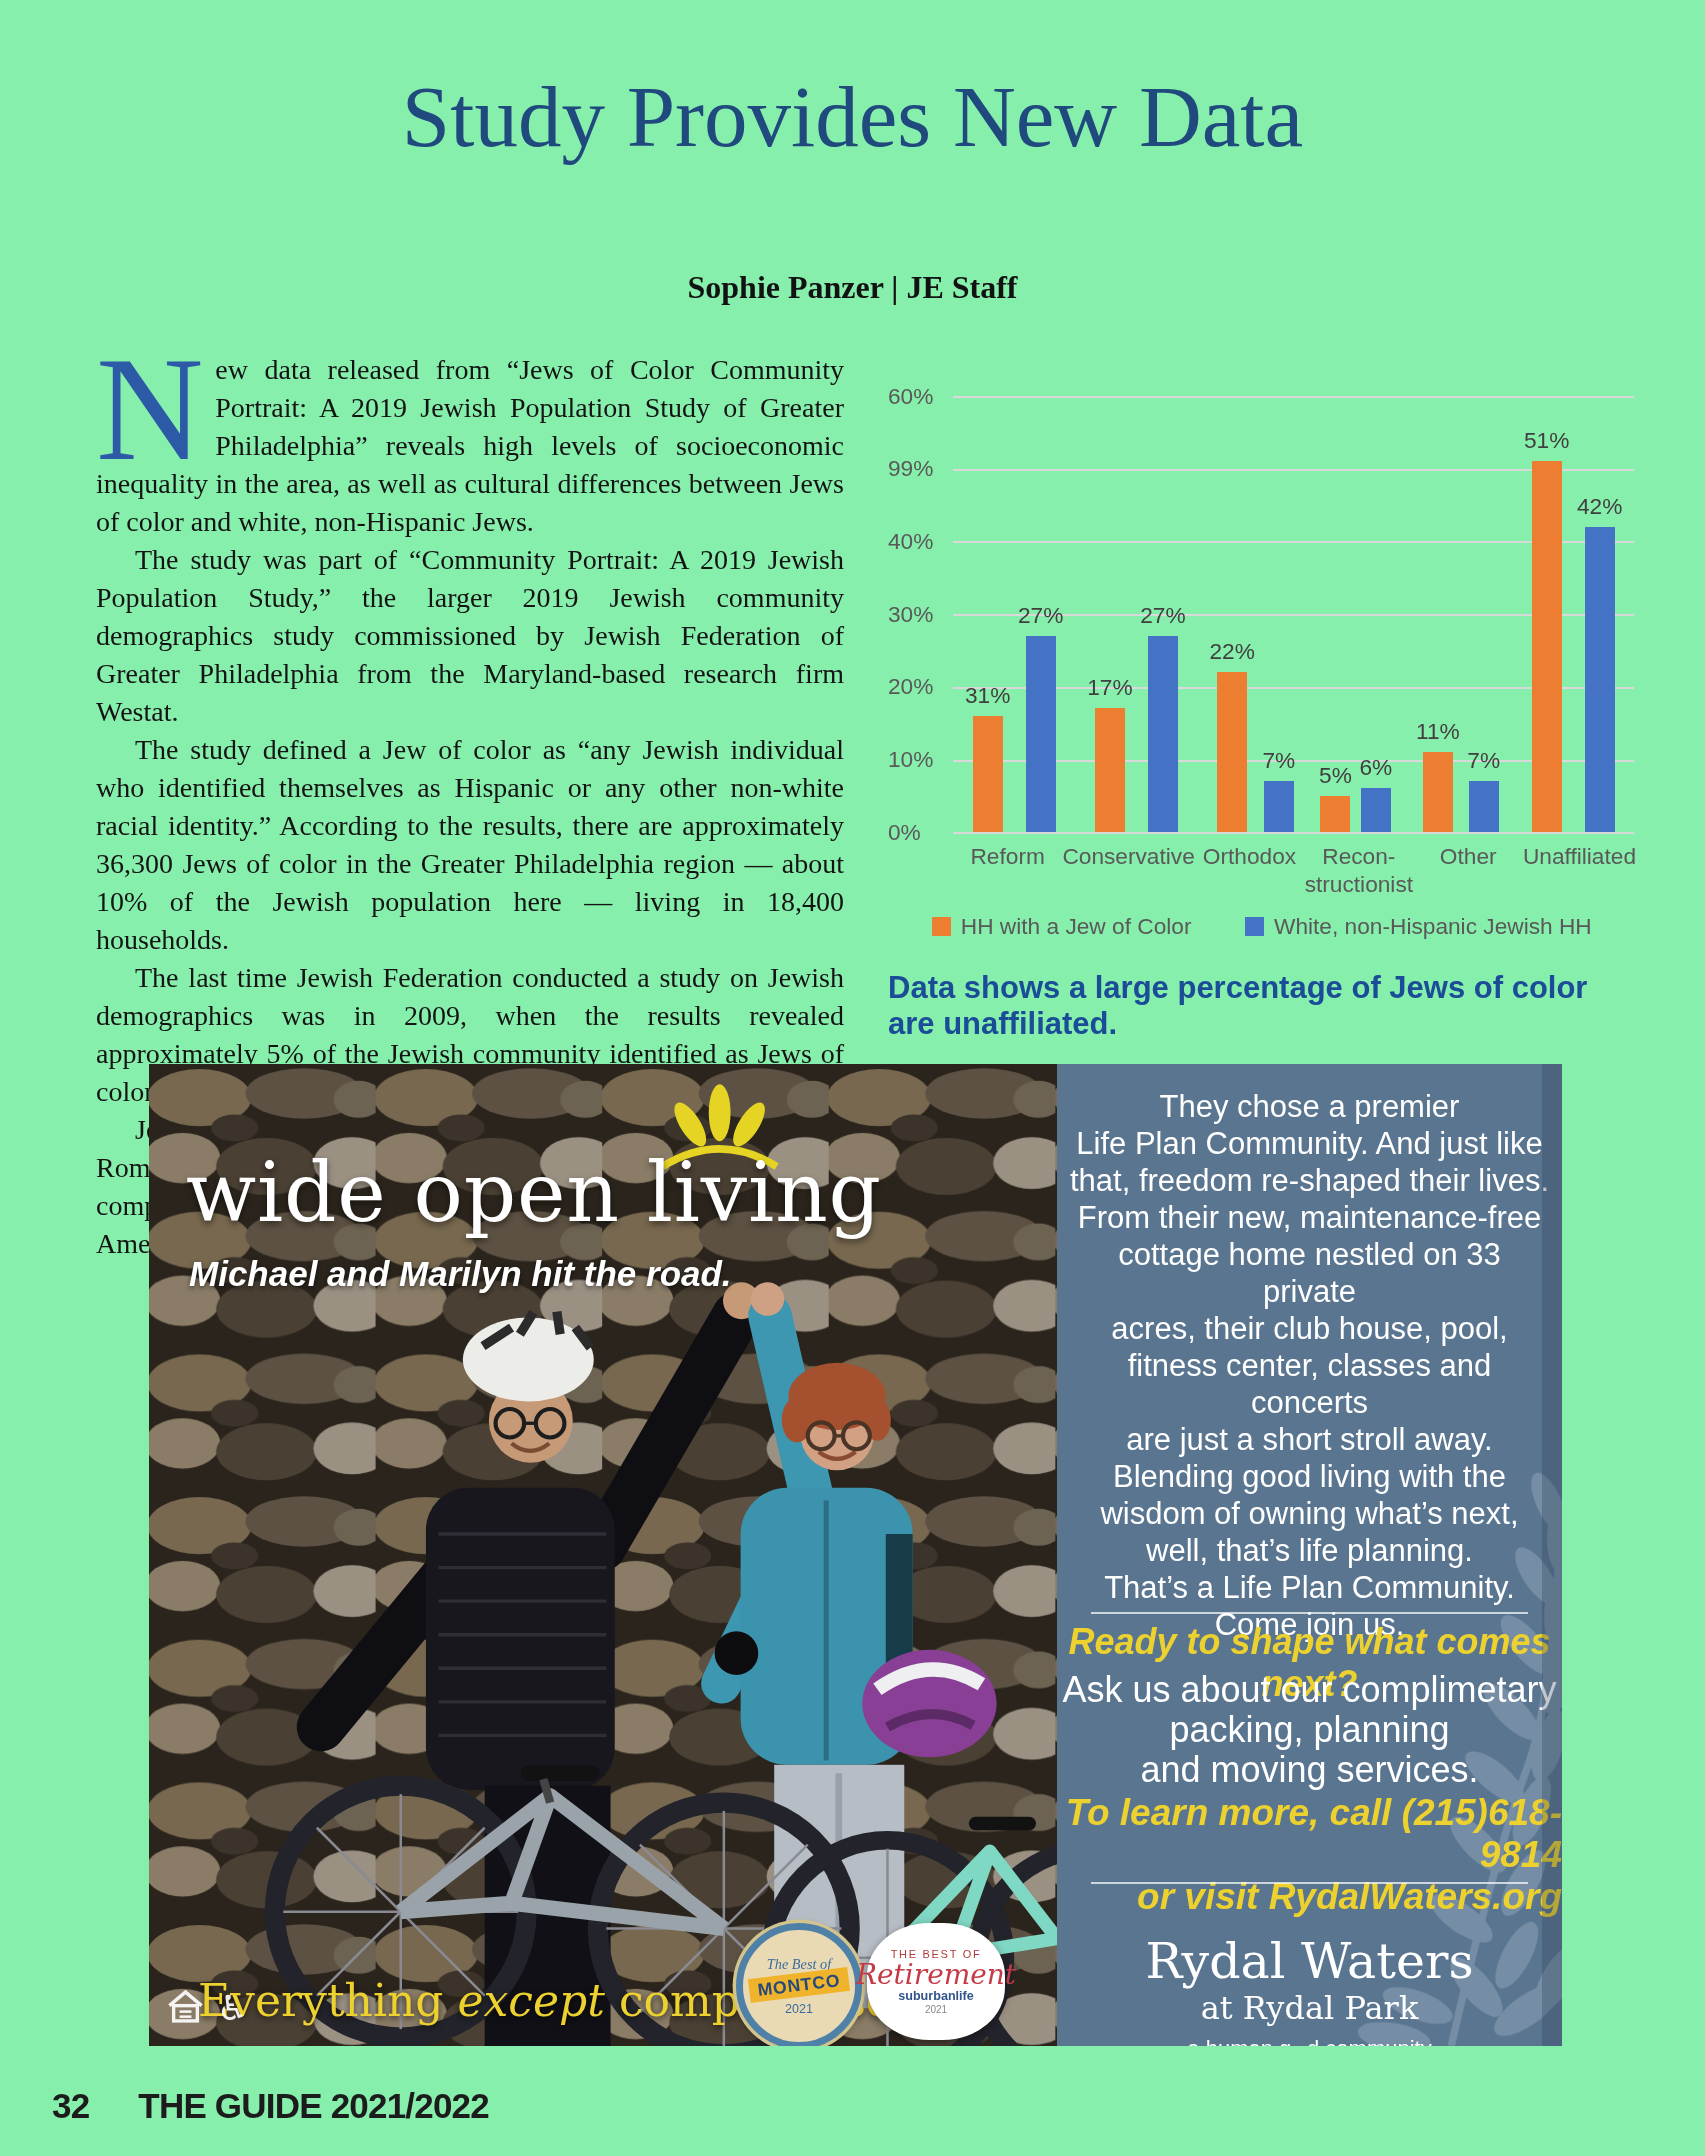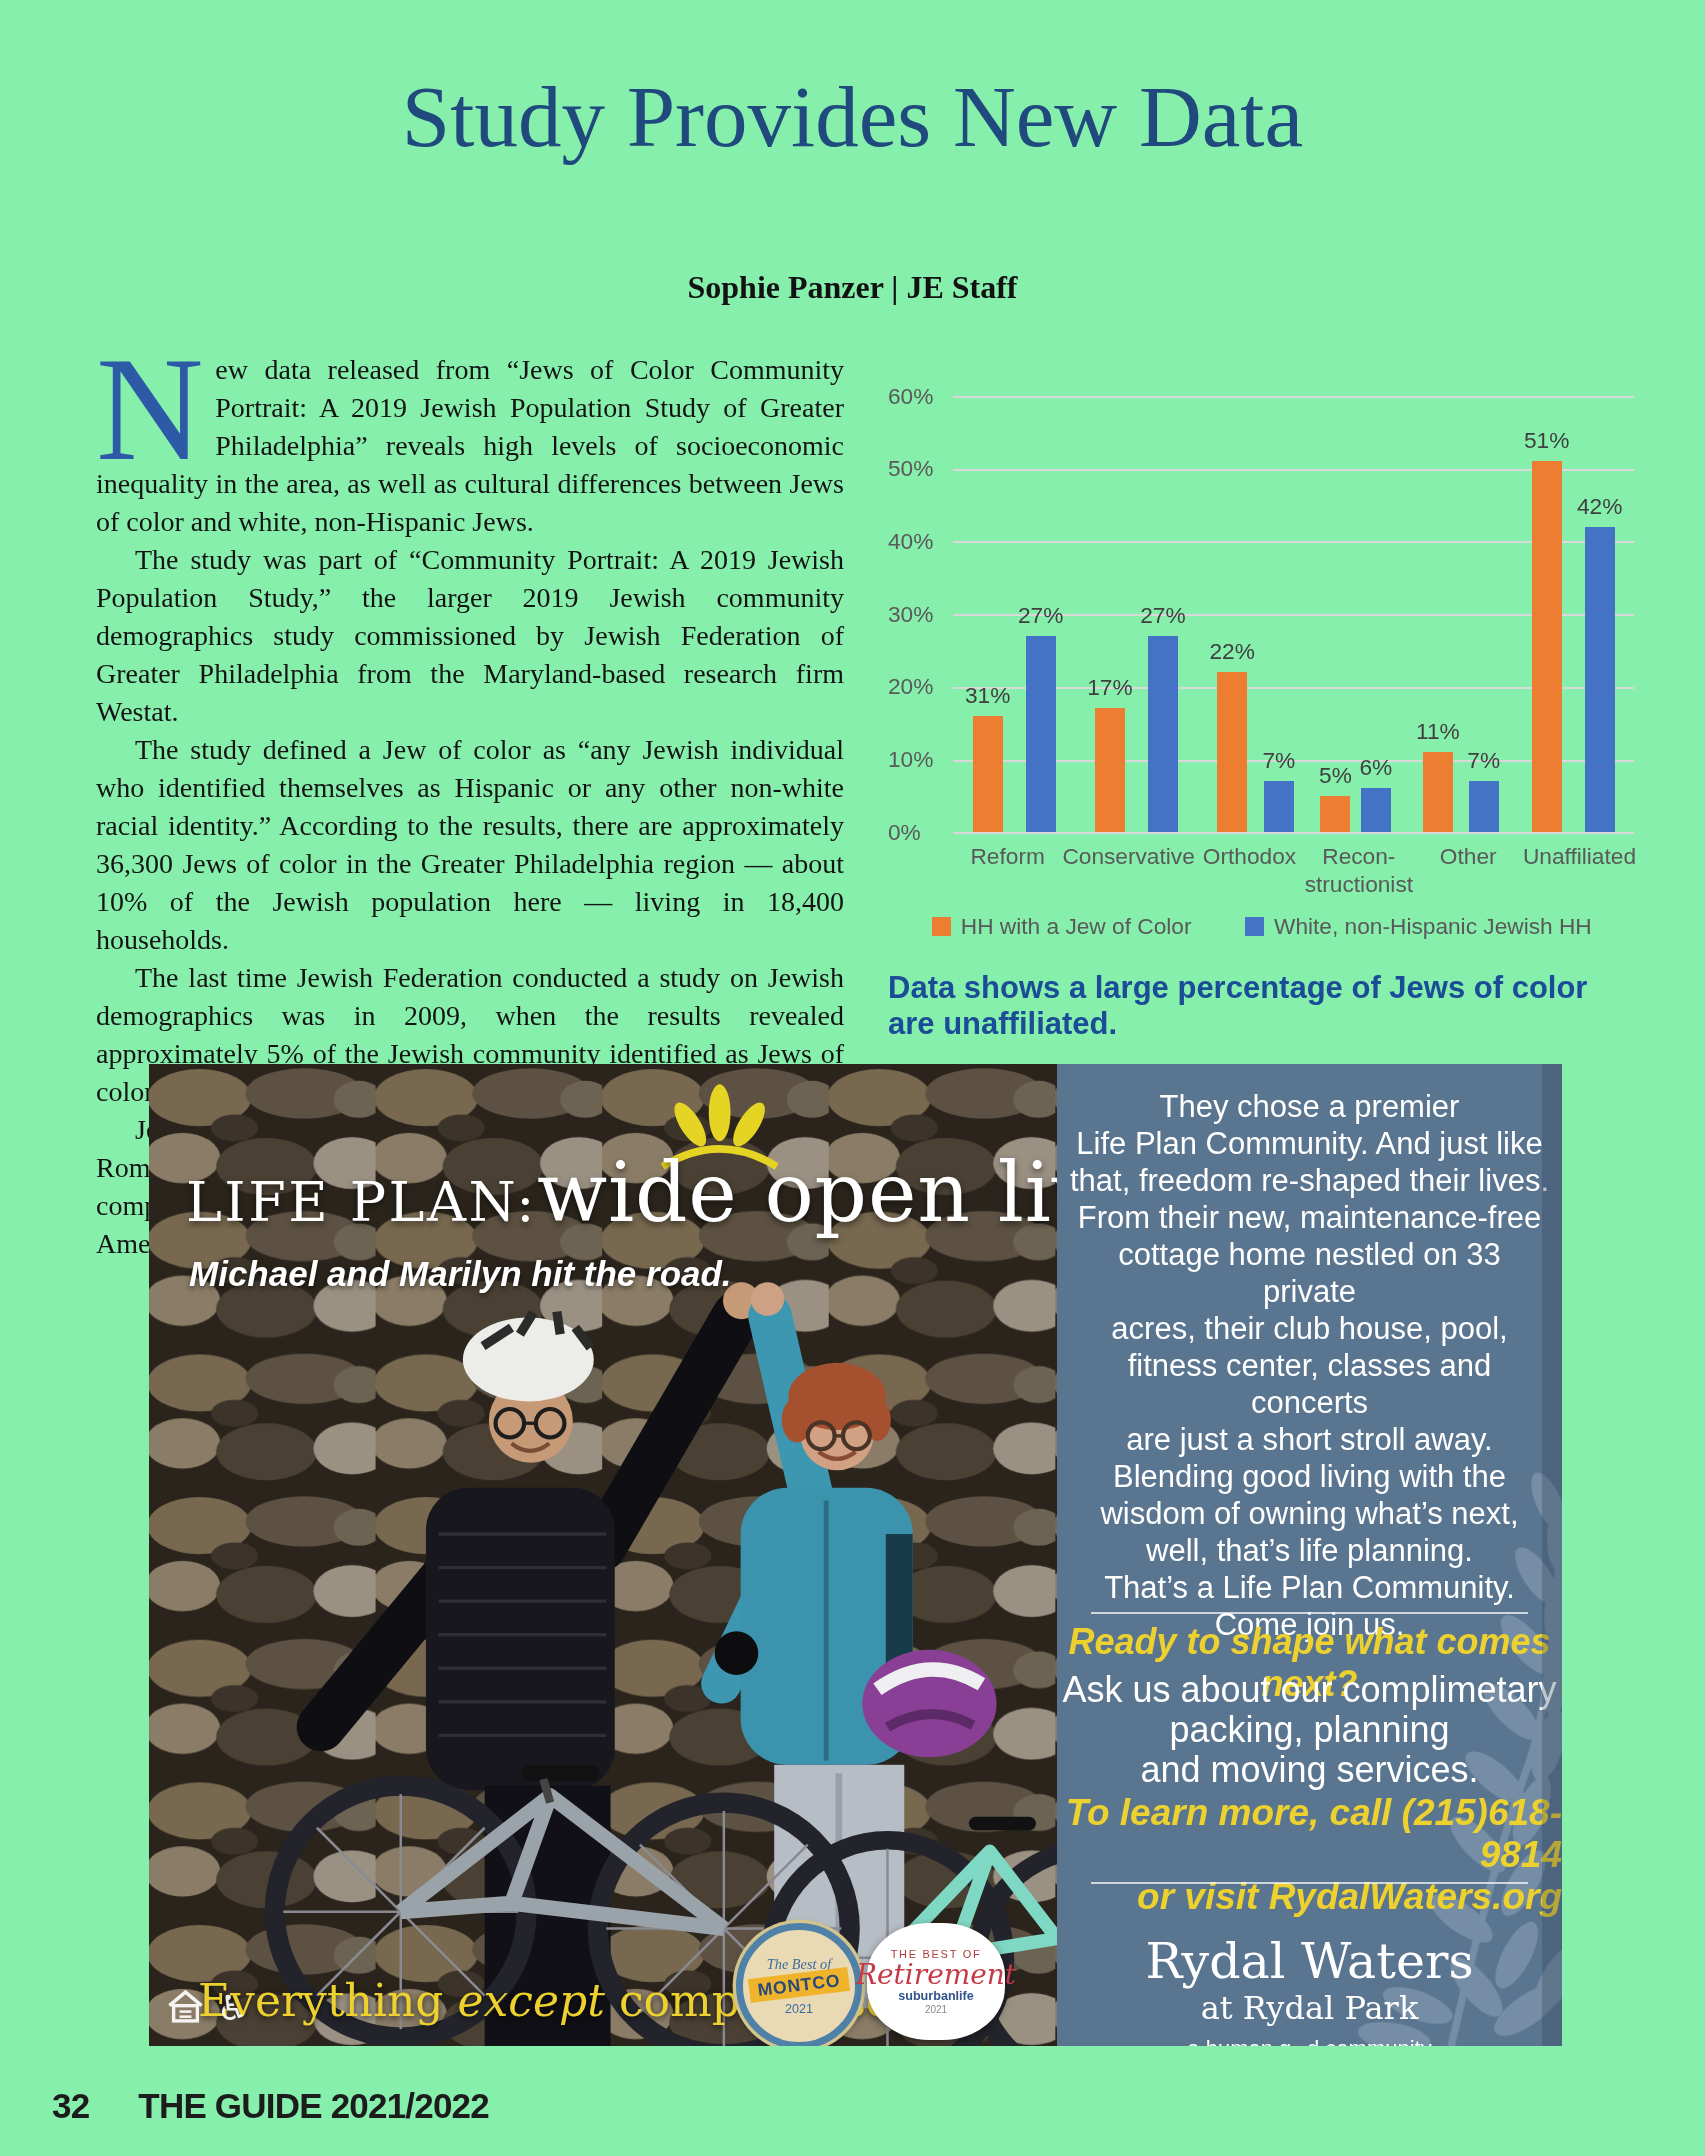--- a/index.html
+++ b/index.html
@@ -134,21 +134,21 @@
         <div class="ytick" style="top: 423px;">0%</div>
         <div class="gridline" style="top: 364px;"></div>
         <div class="ytick" style="top: 350px;">10%</div>
         <div class="gridline" style="top: 291px;"></div>
         <div class="ytick" style="top: 277px;">20%</div>
         <div class="gridline" style="top: 218px;"></div>
         <div class="ytick" style="top: 205px;">30%</div>
         <div class="gridline" style="top: 145px;"></div>
         <div class="ytick" style="top: 132px;">40%</div>
         <div class="gridline" style="top: 73px;"></div>
-        <div class="ytick" style="top: 59px;">50%</div>
+        <div class="ytick" style="top: 59px;">99%</div>
         <div class="gridline" style="top: 0px;"></div>
         <div class="ytick" style="top: -13.4px;">60%</div>
         <div class="groups">
           <div class="group">
             <div class="barwrap">
               <div class="vlabel">31%</div>
               <div class="bar" style="height: 116px; background: rgb(237, 125, 49);"></div>
             </div>
             <div class="barwrap">
               <div class="vlabel">27%</div>
@@ -309,21 +309,20 @@
         </g>
         <path d="M880 1065 L1002 938 L1082 1042 M1002 938 L958 1062 M958 1062 L1082 1042" stroke="#7fd8c4" stroke-width="16" fill="none" stroke-linejoin="round"></path>
         <path d="M985 905 h64" stroke="#121212" stroke-width="16" stroke-linecap="round"></path>
         <circle cx="700" cy="702" r="26" fill="#0d0d0f"></circle>
         <ellipse cx="930" cy="762" rx="80" ry="64" fill="#8a3f96"></ellipse>
         <path d="M868 745 q62 -44 124 -6" stroke="#efeff2" stroke-width="17" fill="none"></path>
         <path d="M880 790 q52 -30 102 -2" stroke="#5c2a66" stroke-width="12" fill="none"></path>
       </svg>
 
       <div class="headline">
-        <span class="hl1">LIFE PLAN:</span>
           <span class="hl2">wide open living</span>
       </div>
       <div class="subtitle">Michael and Marilyn hit the road.</div>
 
       <div class="photo-tagline"><span>Everything </span><span class="it">except</span><span> compromise.</span></div>
 
       <div class="badge-montco">
         <div class="bm-top">The Best of</div>
         <div class="bm-banner">MONTCO</div>
         <div class="bm-year">2021</div>

